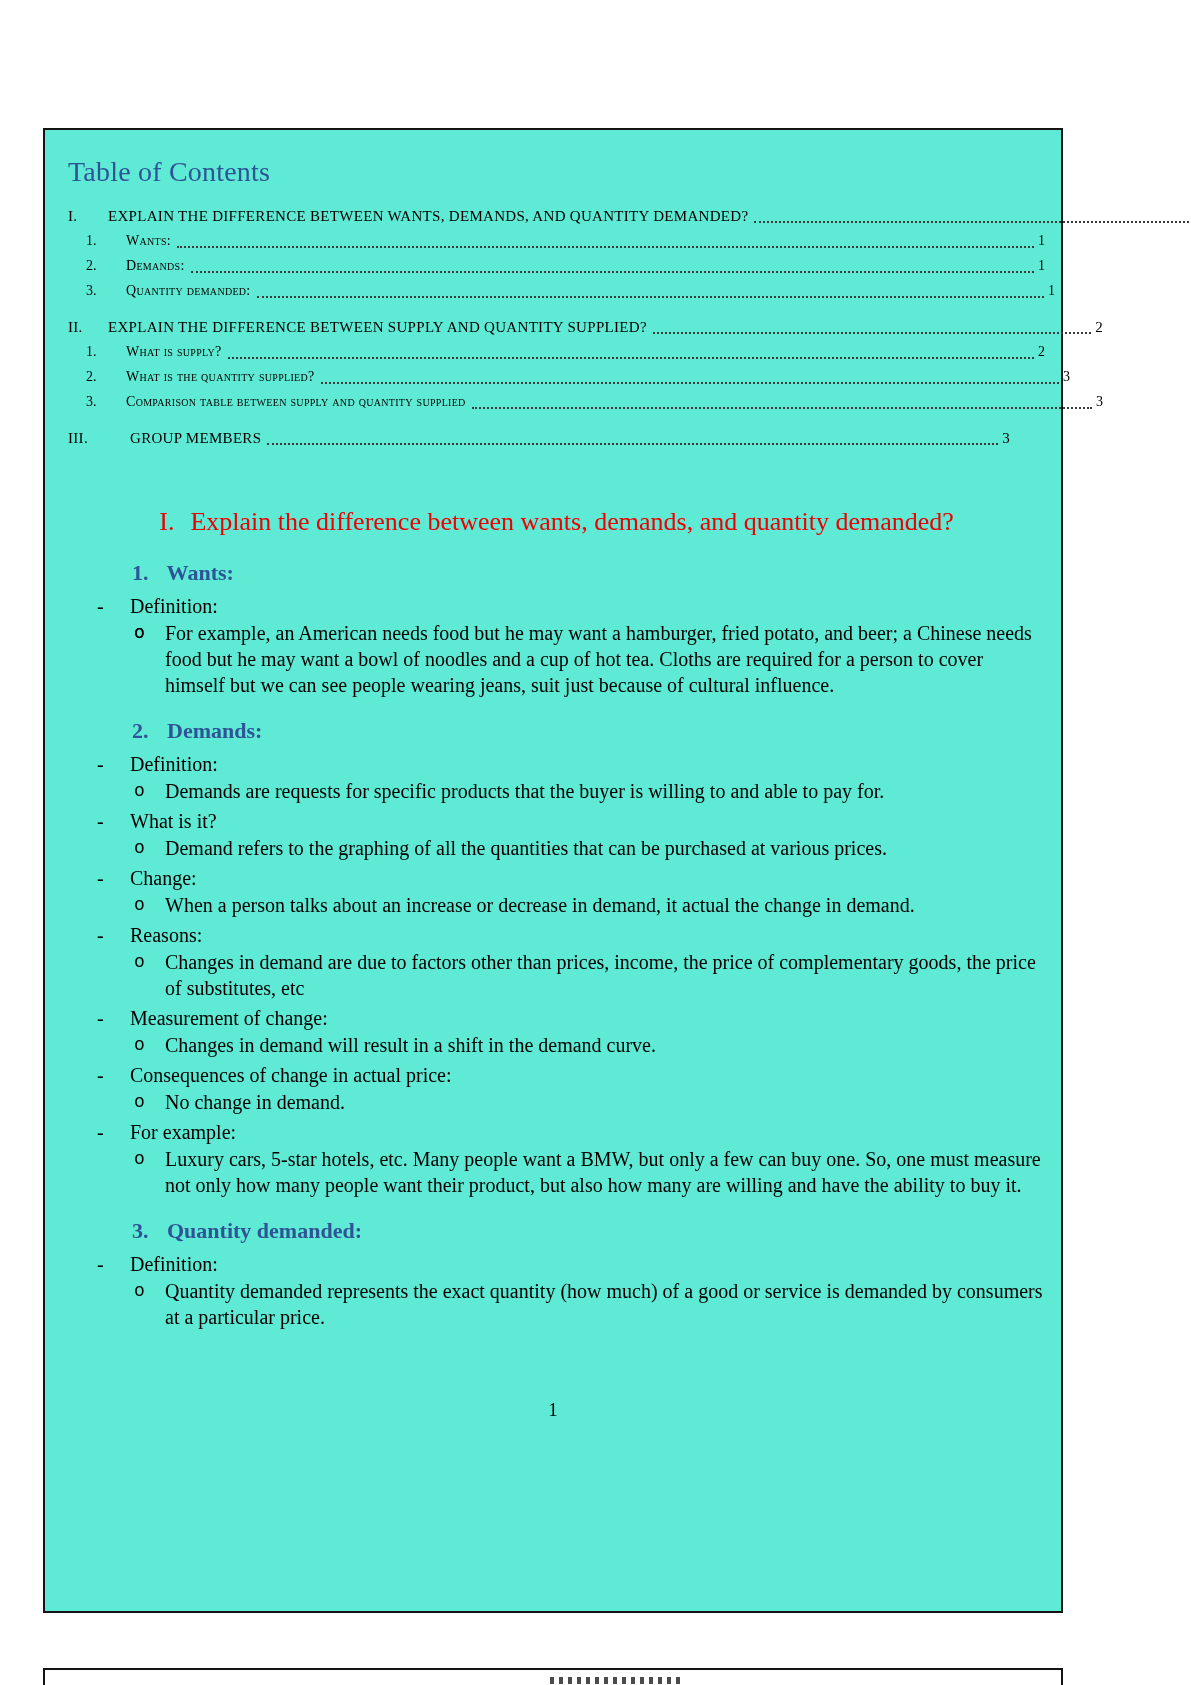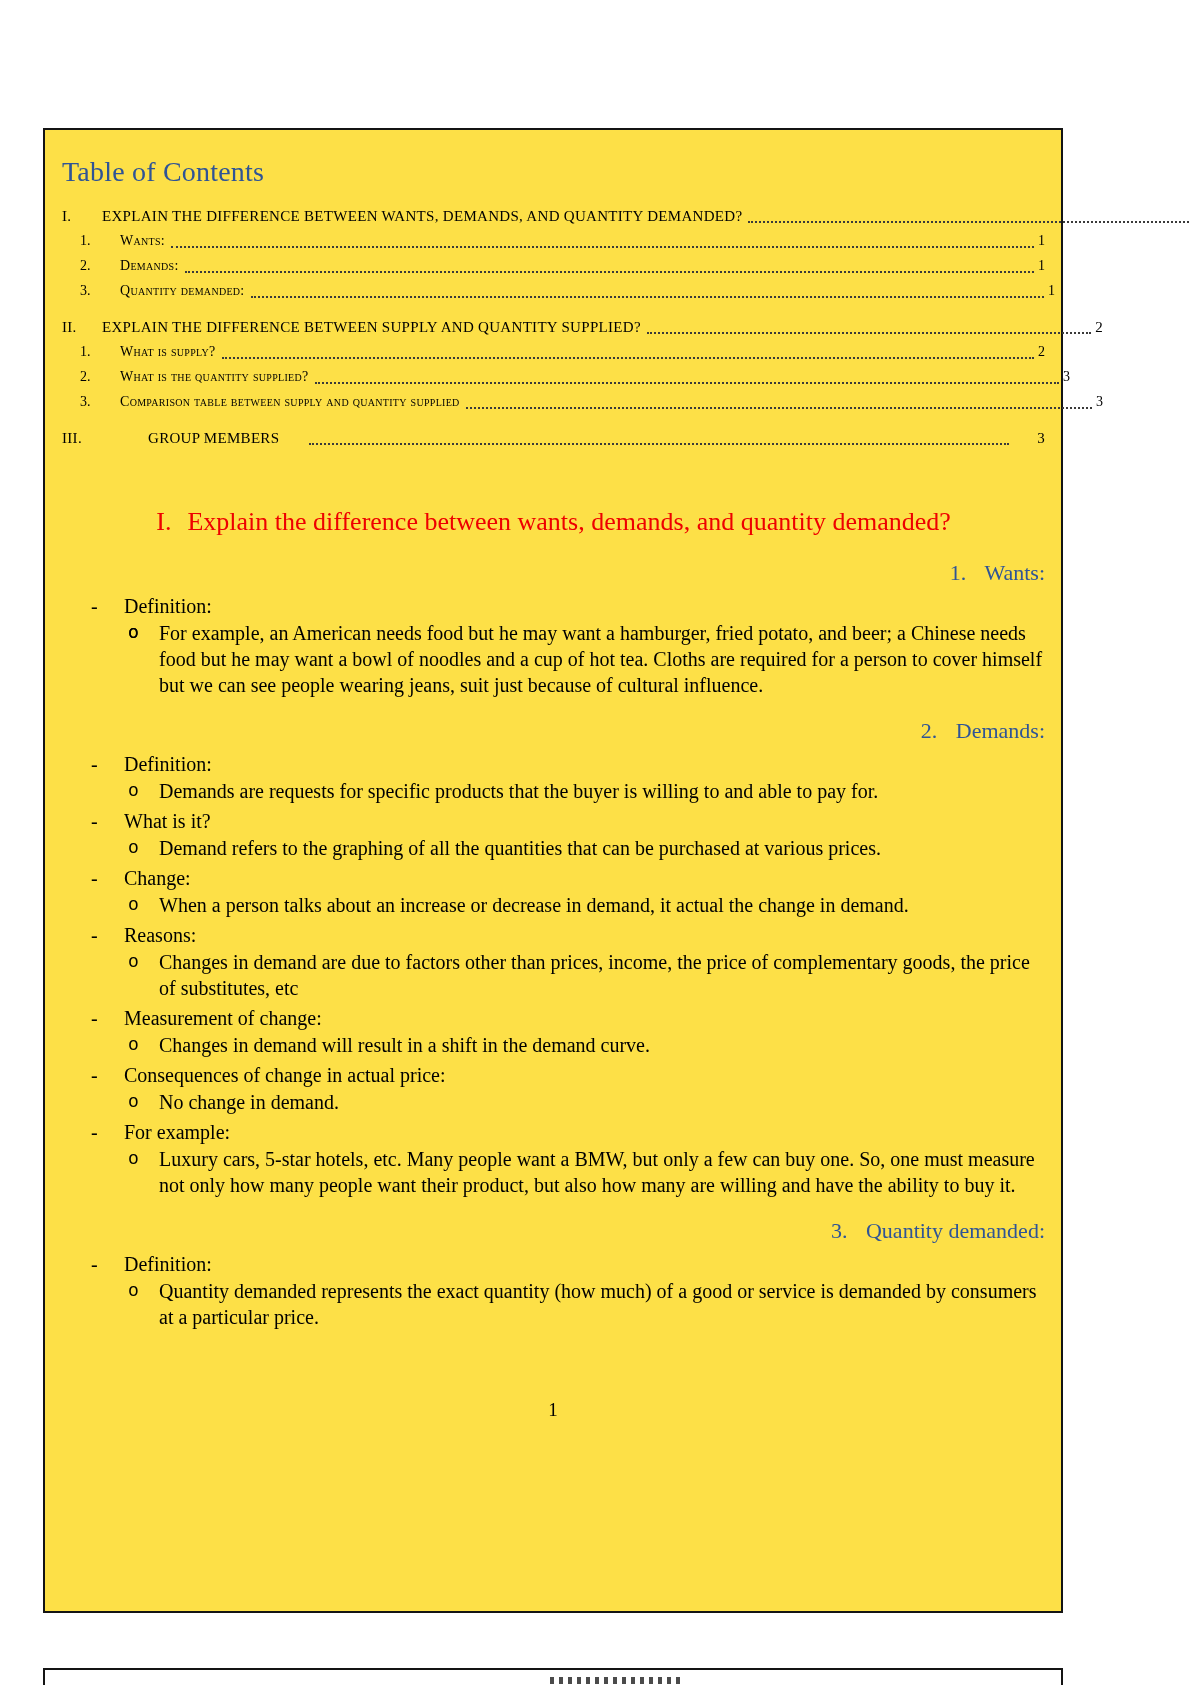--- a/index.html
+++ b/index.html
@@ -8,22 +8,22 @@
     --text:#000000;
     --border:#141414;
   }
   *{margin:0;padding:0;box-sizing:border-box;}
   html,body{
     width:1191px;height:1685px;background:#ffffff;overflow:hidden;
     font-family:"Liberation Serif",serif;color:var(--text);position:relative;
   }
   .page{
     position:absolute;left:43px;top:128px;width:1020px;height:1485px;
-    border:2px solid var(--border);background:#fde047;
-    padding:26px 16px 0 17px;overflow:visible;
+    border:2px solid var(--border);background:#5eead4;
+    padding:26px 16px 0 23px;overflow:visible;
   }
   
   .toc-title{
     color:var(--heading-blue);font-size:28px;font-weight:400;
     margin:0 0 16px 0;letter-spacing:.2px;
   }
   .toc{display:block;}
   .toc-row{display:flex;align-items:baseline;white-space:nowrap;line-height:24px;}
   .toc-row.l1{margin-top:12px;font-size:15px;letter-spacing:.3px;}
   .toc-row.l2{margin-top:1px;font-size:14px;padding-left:18px;}
@@ -36,23 +36,22 @@
   }
   .toc-page{flex:none;}
   
   .content{display:block;}
   .sec-heading{
     margin-top:54px;font-size:26px;line-height:36px;font-weight:400;
     color:var(--heading-red);display:flex;justify-content:center;
   }
   .sec-num{margin-right:16px;}
   .sub-heading{
-    margin:18px 0 5px 64px;font-size:22px;line-height:30px;font-weight:400;
+    margin:18px 0 5px 64px;font-size:22px;line-height:30px;font-weight:700;
     color:var(--heading-blue);
-    text-align:right;
   }
   .sub-num{margin-right:13px;}
   .item{font-size:20px;line-height:26px;position:relative;}
   .item.dash{padding-left:62px;margin-top:4px;}
   .item.dash .marker{position:absolute;left:29px;}
   .item.oitem{padding-left:97px;margin-top:1px;}
   .item.oitem .marker{
     position:absolute;left:66px;
     font-family:"Liberation Mono",monospace;font-size:18px;
   }
@@ -129,21 +128,21 @@
     <span class="toc-page">3</span>
   </div>
 
   <div class="toc-row l2" style="margin-right: -58px;">
     <span class="toc-num">3.</span>
     <span class="toc-label">Comparison table between supply and quantity supplied</span>
     <span class="leader"></span>
     <span class="toc-page">3</span>
   </div>
 
-  <div class="toc-row l1" style=" gap: 24px;">
+  <div class="toc-row l1" style="margin-right: 35px;">
     <span class="toc-num" style="min-width: 62px;">III.</span>
     <span class="toc-label">GROUP MEMBERS</span>
     <span class="leader"></span>
     <span class="toc-page">3</span>
   </div>
 </nav>
   <div class="content" id="content">
   <section class="section">
     <h2 class="sec-heading">
       <span class="sec-num">I.</span>

